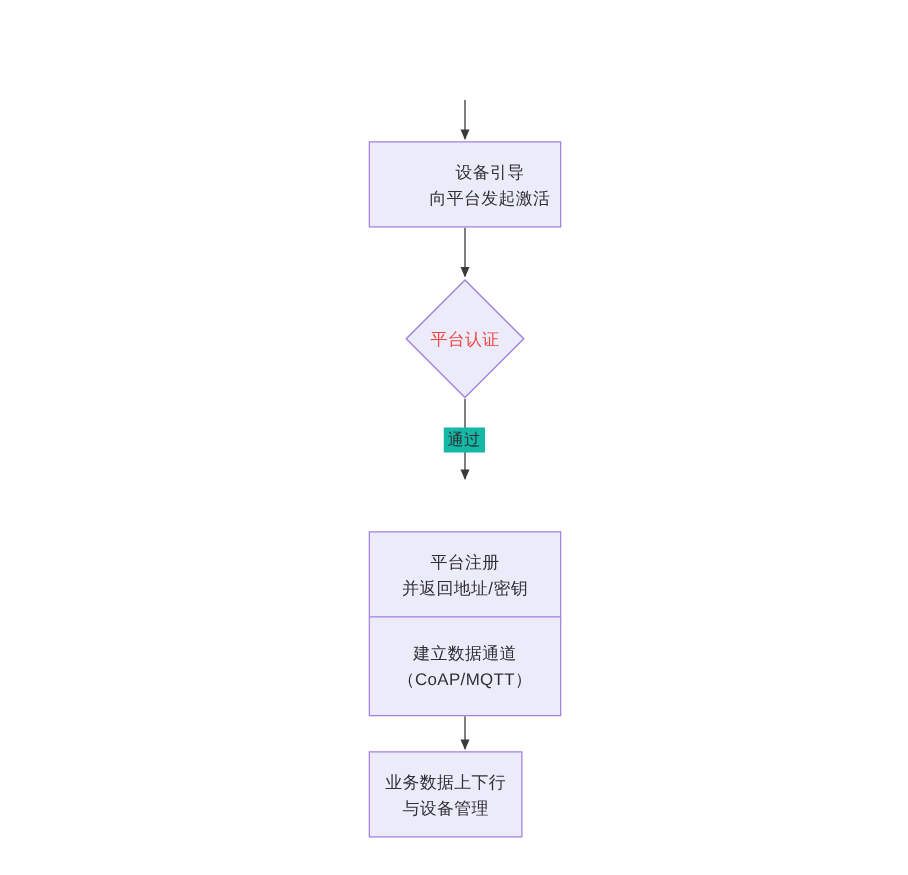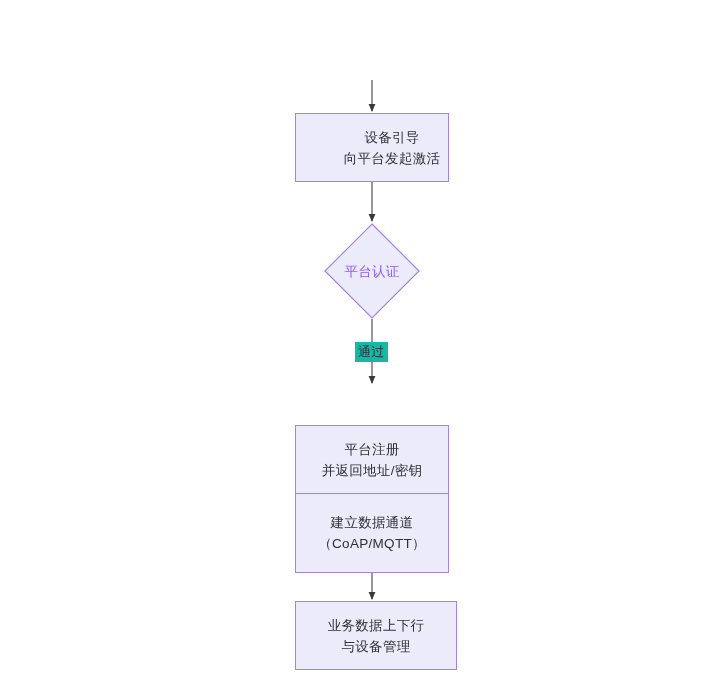--- a/index.html
+++ b/index.html
@@ -67,21 +67,21 @@
   }
   .decision .decision-label {
     position: absolute;
     left: 0;
     top: 0;
     width: 96px;
     height: 96px;
     display: flex;
     align-items: center;
     justify-content: center;
-    color: #8b5cf6;
+    color: #ef4444;
     font-size: 13.5px;
     line-height: 21px;
     letter-spacing: 0.3px;
     text-align: right;
     white-space: nowrap;
   }
 
   
   .edge-label {
     position: absolute;
@@ -135,18 +135,18 @@
   <div class="node" style="left:295px; top:385px; width:154px; height:69px;margin-top:40px;">
     <span class="node-line">平台注册</span>
     <span class="node-line">并返回地址/密钥</span>
   </div>
 
   <div class="node" style="left:295px; top:493px; width:154px; height:80px;justify-content:center;">
     <span class="node-line">建立数据通道</span>
     <span class="node-line">（CoAP/MQTT）</span>
   </div>
 
-  <div class="node" style="left:295px; top:601px; width:162px; height:69px;">
+  <div class="node" style="left:295px; top:601px; width:123px; height:69px;">
     <span class="node-line">业务数据上下行</span>
     <span class="node-line">与设备管理</span>
   </div>
 
 </div>
 
 </body></html>

